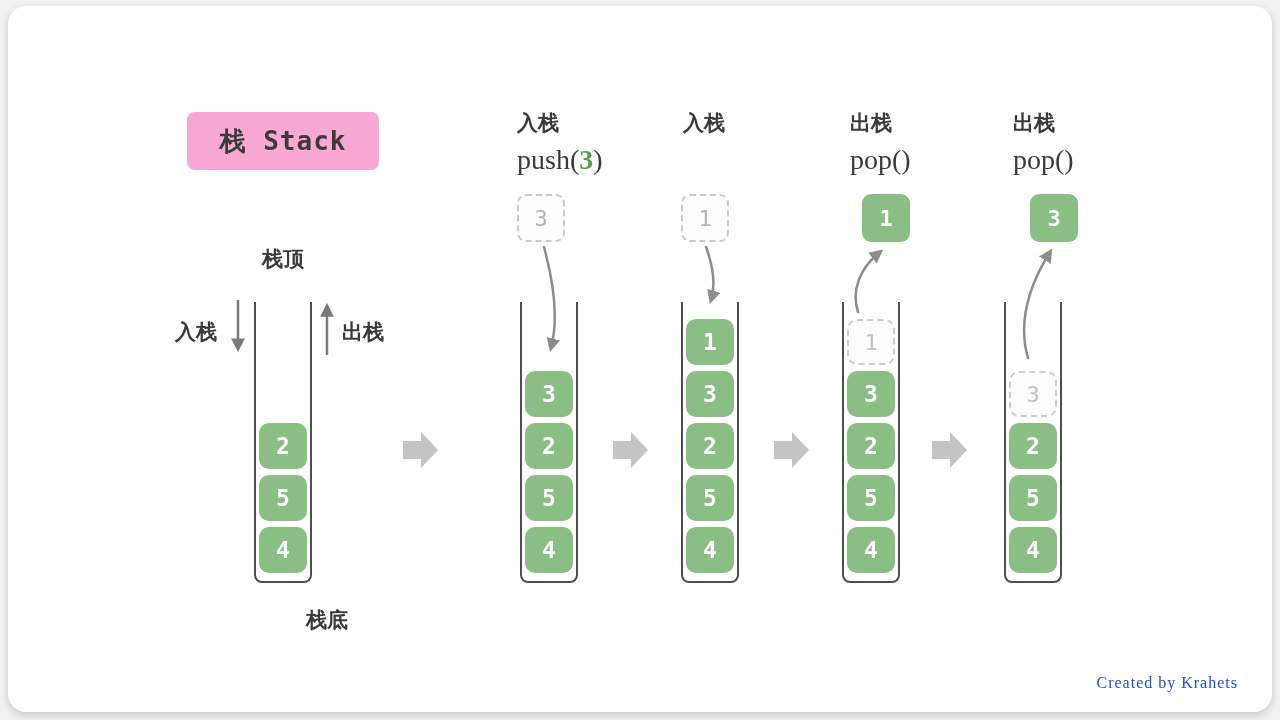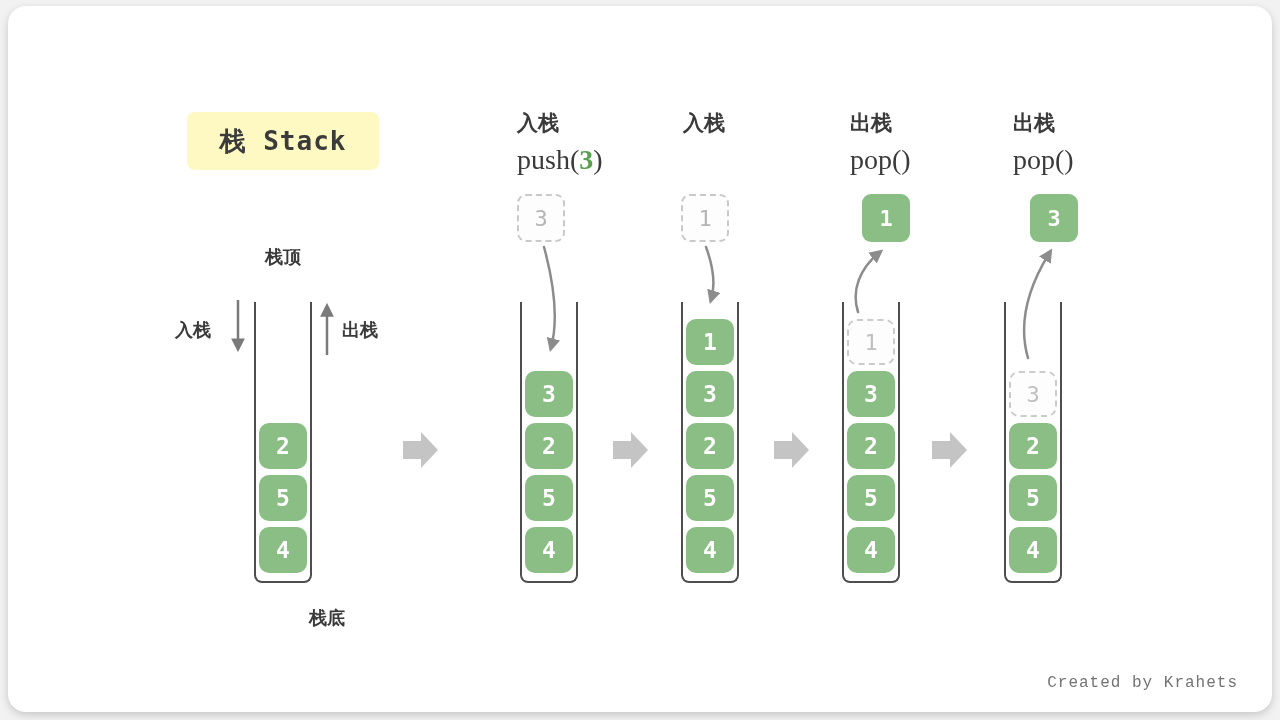--- a/index.html
+++ b/index.html
@@ -10,28 +10,28 @@
   }
   .card {
     position: absolute; left: 8px; top: 6px; width: 1264px; height: 706px;
     background: #ffffff; border-radius: 18px;
     box-shadow: 0 3px 8px rgba(0,0,0,0.18);
   }
   .abs { position: absolute; }
 
   .title-box {
     left: 187px; top: 112px; width: 192px; height: 58px;
-    background: #fef9c3; border-radius: 8px;
+    background: #f9a8d4; border-radius: 8px;
     display: flex; align-items: center; justify-content: center;
     font-family: "DejaVu Sans Mono", monospace;
     font-size: 26px; font-weight: bold; color: #3b3b3b; letter-spacing: 1px;
   }
 
   .cjk-label {
-    font-size: 18px; font-weight: bold; color: #3a3a3a; white-space: nowrap;
+    font-size: 21px; font-weight: bold; color: #3a3a3a; white-space: nowrap;
   }
 
   .op-label { top: 104px; width: 180px; line-height: 37px; }
   .op-line1 { font-size: 21px; font-weight: bold; color: #3a3a3a; }
   .op-line2 {
     font-family: Liberation Serif, serif;
     font-size: 28px; color: #3a3a3a; font-weight: 500;
   }
   .op-arg { color: #58a14f; font-weight: bold; }
 
@@ -67,22 +67,22 @@
   }
 
   .stack-top-label, .stack-bottom-label {
     left: 254px; width: 58px; text-align: center;
   }
   .stack-top-label { top: 245px; }
   .stack-bottom-label { top: 606px; margin-left: 44px; }
 
   .footer {
     right: 42px; top: 674px;
-    font-family: Liberation Mono, monospace;
-    font-size: 16px; color: #737373; letter-spacing: 1px;
+    font-family: Liberation Serif, serif;
+    font-size: 16px; color: #1d4ed8; letter-spacing: 1px;
   }
 
   svg.overlay { position: absolute; left: 0; top: 0; pointer-events: none; }
 </style>
 </head>
 <body>
 
 <div class="card"></div>
 
 <div class="abs title-box">栈 Stack</div>

